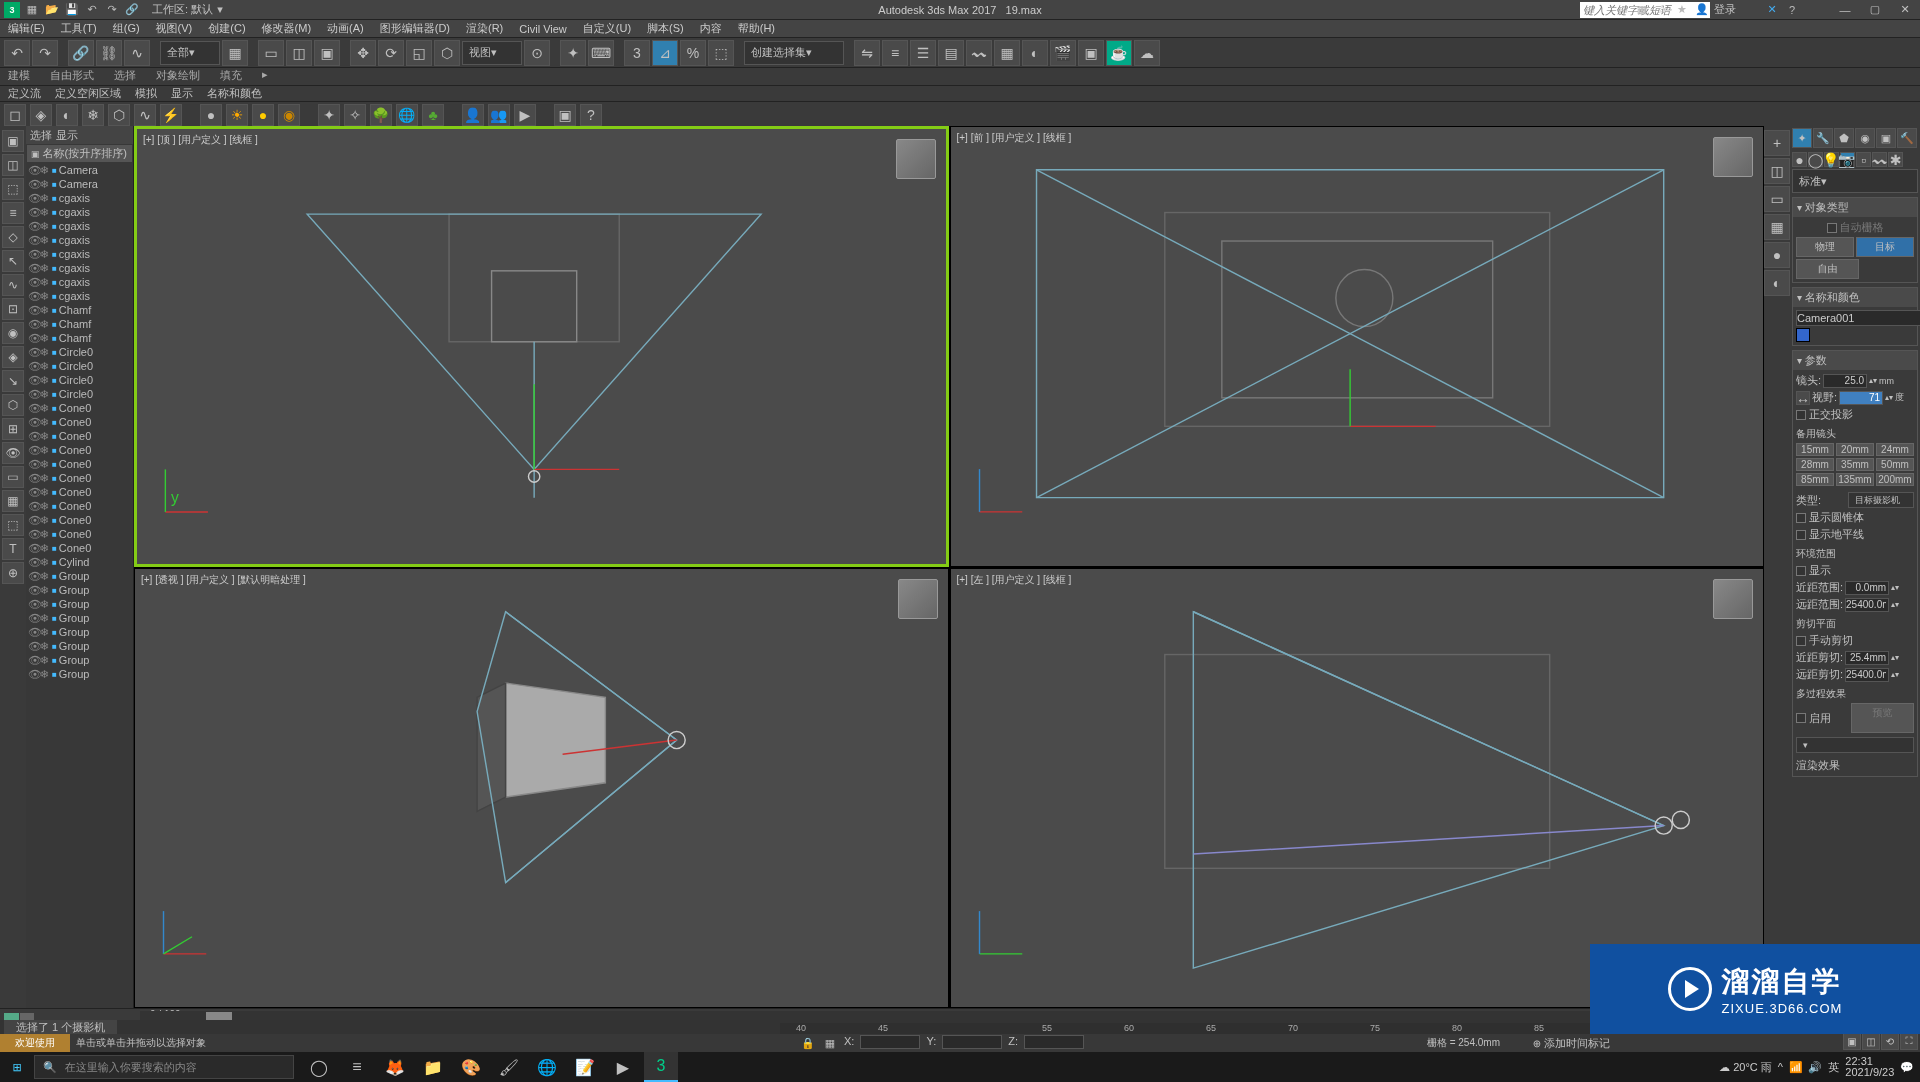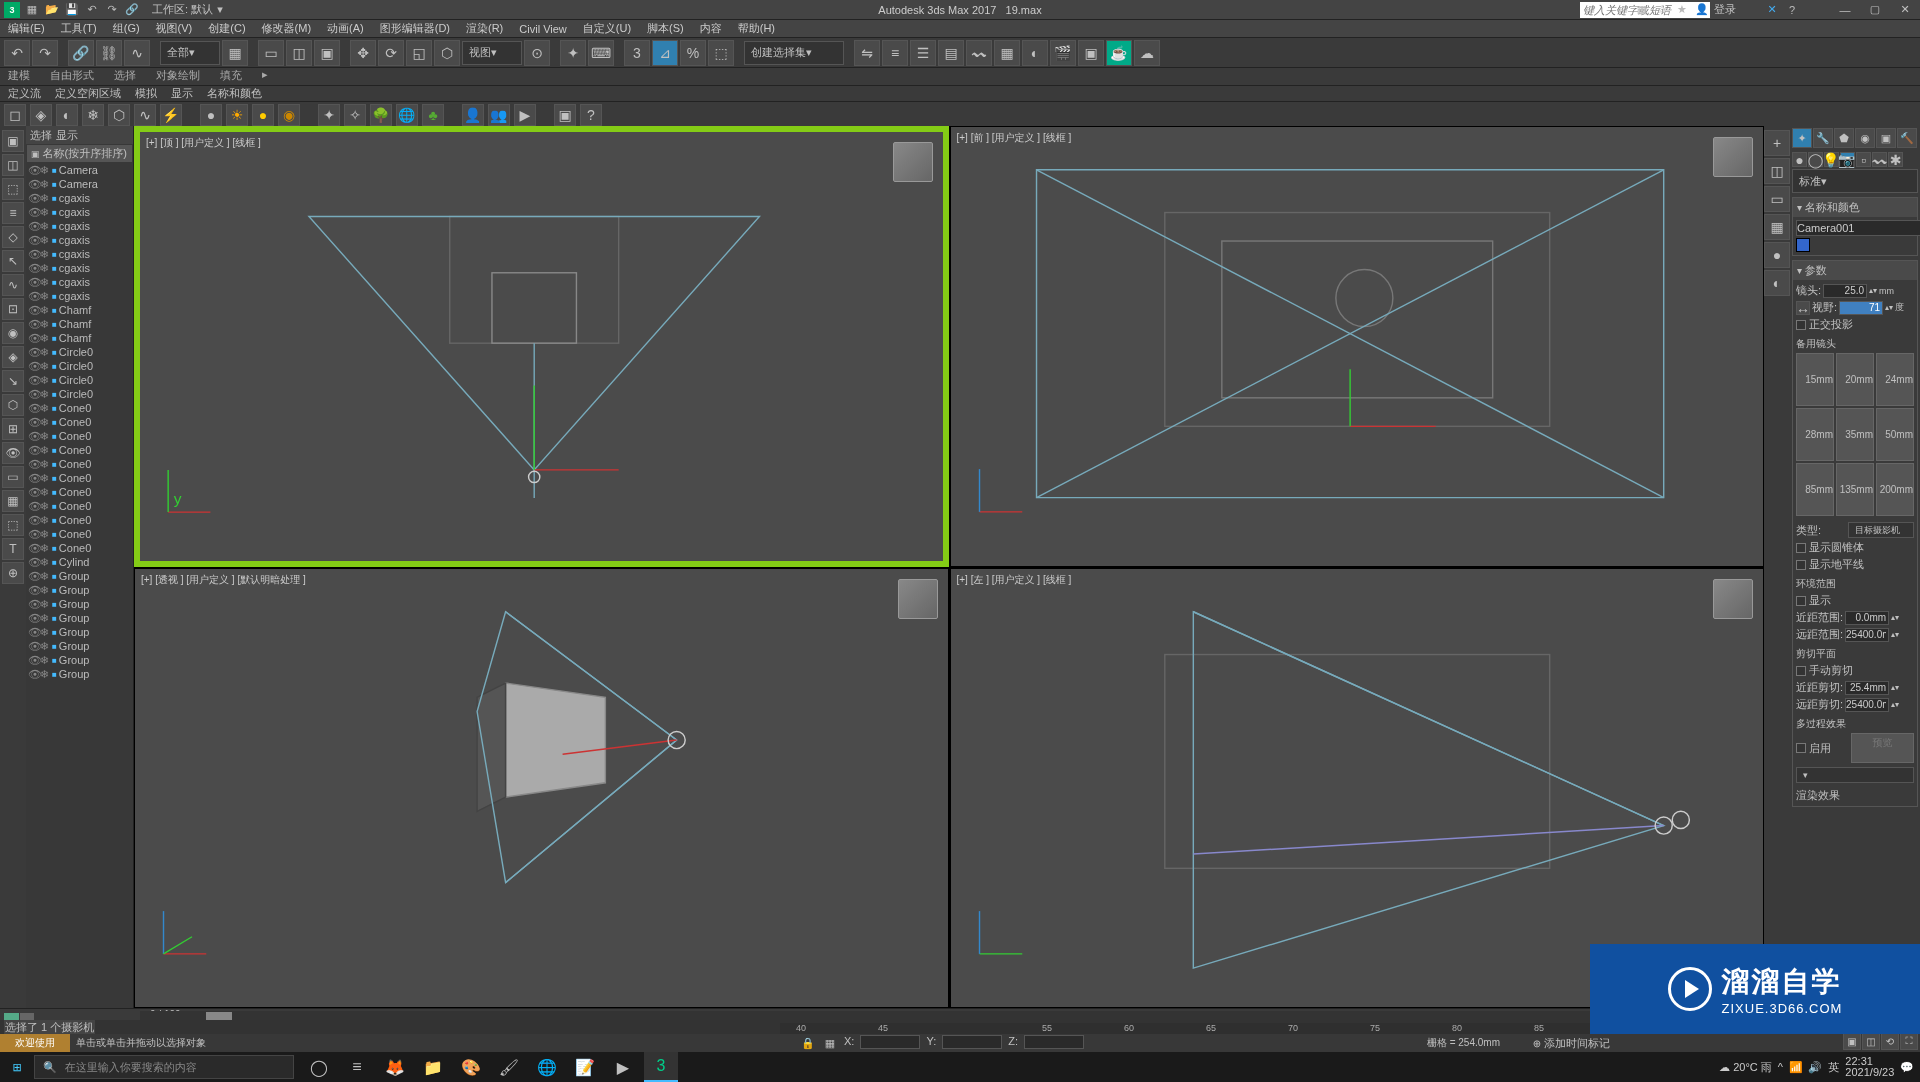--- a/index.html
+++ b/index.html
@@ -50,21 +50,21 @@
 .scene-title { background:#555; padding:1px 4px; margin:1px;}
 .scene-list { flex:1; overflow:hidden; }
 .scene-row { height:14px; display:flex; align-items:center; gap:2px; padding-left:2px; font-size:10px; white-space:nowrap; overflow:hidden;}
 .scene-row .eye { width:10px; color:#888;}
 .scene-row .frz { width:10px; color:#888;}
 .scene-row .nm { color:#bbb; }
 
 
 .vp-area { flex:1; display:grid; grid-template-columns:1fr 1fr; grid-template-rows:1fr 1fr; gap:1px; background:#000; position:relative;}
 .viewport { background:#4b4b4b; position:relative; border:1px solid #000; }
-.viewport.active { border:6px solid #84cc16; }
+.viewport.active { border:3px solid #84cc16; }
 .vp-label { position:absolute; top:4px; left:6px; color:#ccc; font-size:10px;}
 .vp-cube { position:absolute; top:10px; right:10px; width:40px; height:40px; background:linear-gradient(135deg,#888,#666); border:1px solid #999; border-radius:2px;}
 .vp-content { position:absolute; inset:0; }
 
 
 .right-toolbox { width: 26px; background:#3a3a3a; display:flex; flex-direction:column; gap:2px; padding:4px 2px; align-items:center;}
 
 
 .cmd-panel { width: 130px; background: #3a3a3a; display:flex; flex-direction:column; padding:2px; gap:2px; overflow:hidden;}
 .cmd-tabs { display:flex; gap:1px;}
@@ -77,21 +77,21 @@
 .rbtn { background:#555; border:1px solid #666; padding:2px 4px; font-size:10px; flex:1; text-align:center; min-width:40px;}
 .rbtn.blue { background:#3070a8; }
 .rfield { display:flex; align-items:center; gap:2px; font-size:10px; width:100%;}
 .rfield input { width:44px; height:14px; background:#2a2a2a; border:1px solid #555; color:#ccc; font-size:10px; text-align:right; padding-right:2px;}
 .rfield input.hl { background:#4080c0; color:#fff;}
 .rfield .sp { width:8px; font-size:8px;}
 .rfield .un { font-size:9px;}
 .chk { display:flex; align-items:center; gap:3px; font-size:10px; width:100%;}
 .chk .box { width:10px; height:10px; border:1px solid #777; background:#333;}
 .lens-grid { display:grid; grid-template-columns:repeat(3,1fr); gap:2px; width:100%;}
-.lens-grid .rbtn { min-width:0; padding:20px 0;text-align:right;}
+.lens-grid .rbtn { min-width:0; padding:0 0;}
 
 
 .timeline-area { position:absolute; bottom:0; left:0; right:0; height:44px; background:#3a3a3a; border-top:1px solid #222;}
 .time-slider { height:12px; background:#333; position:relative; margin:2px 140px 0 140px;}
 .time-slider .handle { position:absolute; left:4%; width:26px; height:10px; top:1px; background:#888;}
 .time-ruler { height:14px; background:#2f2f2f; margin:0 140px; position:relative;}
 .time-ruler .tick { position:absolute; top:0; font-size:9px; color:#aaa;}
 .frame-ind { position:absolute; left:150px; top:0; font-size:10px;}
 .statusbar { position:absolute; bottom:0; left:0; right:0; height:18px; display:flex; align-items:center; background:#383838;}
 .status-left { width:70px; background:#b08030; color:#fff; text-align:center; font-size:10px; height:18px; line-height:18px;}
@@ -613,20 +613,33 @@
       <span class="tbtn">●</span>
       <span class="tbtn">◯</span>
       <span class="tbtn">💡</span>
       <span class="tbtn active">📷</span>
       <span class="tbtn">▫</span>
       <span class="tbtn">〰</span>
       <span class="tbtn">✱</span>
     </div>
     <div class="tdrop" style="width:100%;"><span>标准</span> ▾</div>
 
+    <div class="rollout">
+      <div class="roll-head">▾ <span>对象类型</span></div>
+      <div class="roll-body">
+        <div class="chk" style="justify-content:center; color:#777;">
+            <span class="box"></span>
+            <span>自动栅格</span>
+          </div>
+        <div class="rbtn">物理</div>
+        <div class="rbtn blue">目标</div>
+        <div class="rbtn">自由</div>
+        <div style="flex:1;"></div>
+      </div>
+    </div>
 
     <div class="rollout">
       <div class="roll-head">▾ <span>名称和颜色</span></div>
       <div class="roll-body">
         <input style="flex: 1 1 0%; background: rgb(42, 42, 42); border: 1px solid rgb(85, 85, 85); color: rgb(204, 204, 204); height: 16px;" value="Camera001">
         <span style="width:14px;height:14px;background:#36c;border:1px solid #000;"></span>
       </div>
     </div>
 
     <div class="rollout">
@@ -748,21 +761,21 @@
       <span class="tick" style="left: 75%;">75</span>
       <span class="tick" style="left: 80%;">80</span>
       <span class="tick" style="left: 85%;">85</span>
       <span class="tick" style="left: 90%;">90</span>
       <span class="tick" style="left: 95%;">95</span>
       <span class="tick" style="left: 100%;">100</span>
     </div>
   <div style="position:absolute; right:150px; top:2px; font-size:10px;">8148.246</div>
 
   <div class="prompt-row">
-    <span style="background:#444; padding:0 1px;">选择了 1 个摄影机</span>
+    <span style="background:#444; padding:0 12px;">选择了 1 个摄影机</span>
   </div>
   <div class="statusbar">
     <div class="status-left">欢迎使用 MAXScript</div>
     <div class="status-msg">单击或单击并拖动以选择对象</div>
     <div class="status-coords">
       <span class="ic">🔒</span>
       <span class="ic">▦</span>
       <span>X:</span>
         <input style="">
       <span>Y:</span>

